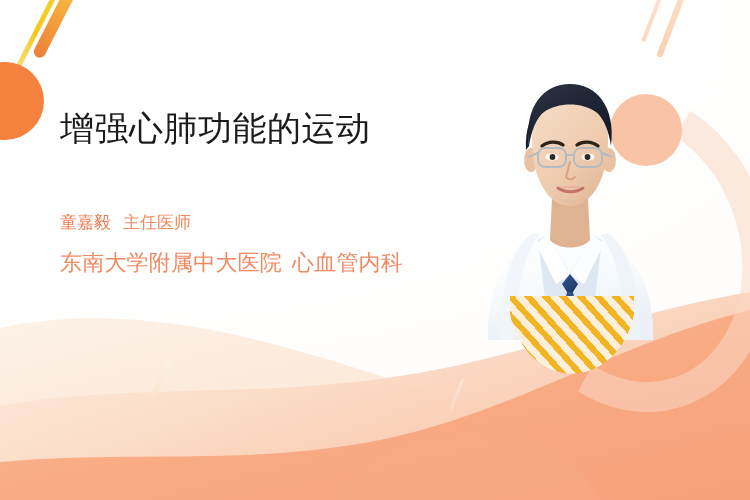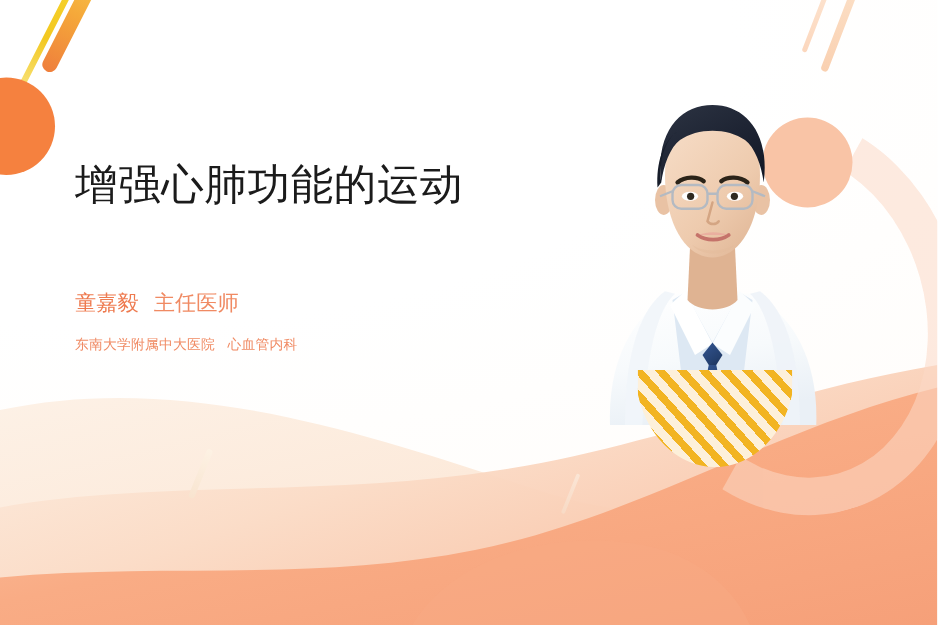--- a/index.html
+++ b/index.html
@@ -162,21 +162,21 @@
     left: 470px;
     top: 78px;
     width: 200px;
     height: 262px;
   }
 
   
   .text-block {
     position: absolute;
     left: 60px;
-    top: 128px;
+    top: 108px;
     width: 350px;
   }
   .title {
     font-size: 34px;
     line-height: 1.22;
     font-weight: 400;
     color: #1b1b1b;
     letter-spacing: 0.5px;
     margin: 0;
     max-width: 330px;
@@ -191,21 +191,21 @@
     font-weight: 400;
     color: #ee7a4f;
     margin-right: 12px;
   }
   .byline .doc-title {
     font-weight: 400;
     color: #f08a63;
   }
   .affiliation {
     margin-top: 14px;
-    font-size: 11px;
+    font-size: 22px;
     color: #f08a63;
     white-space: nowrap;
     letter-spacing: .2px;
   }
   .affiliation .dept {
     margin-left: 10px;
   }
 </style>
 </head>
 <body>

